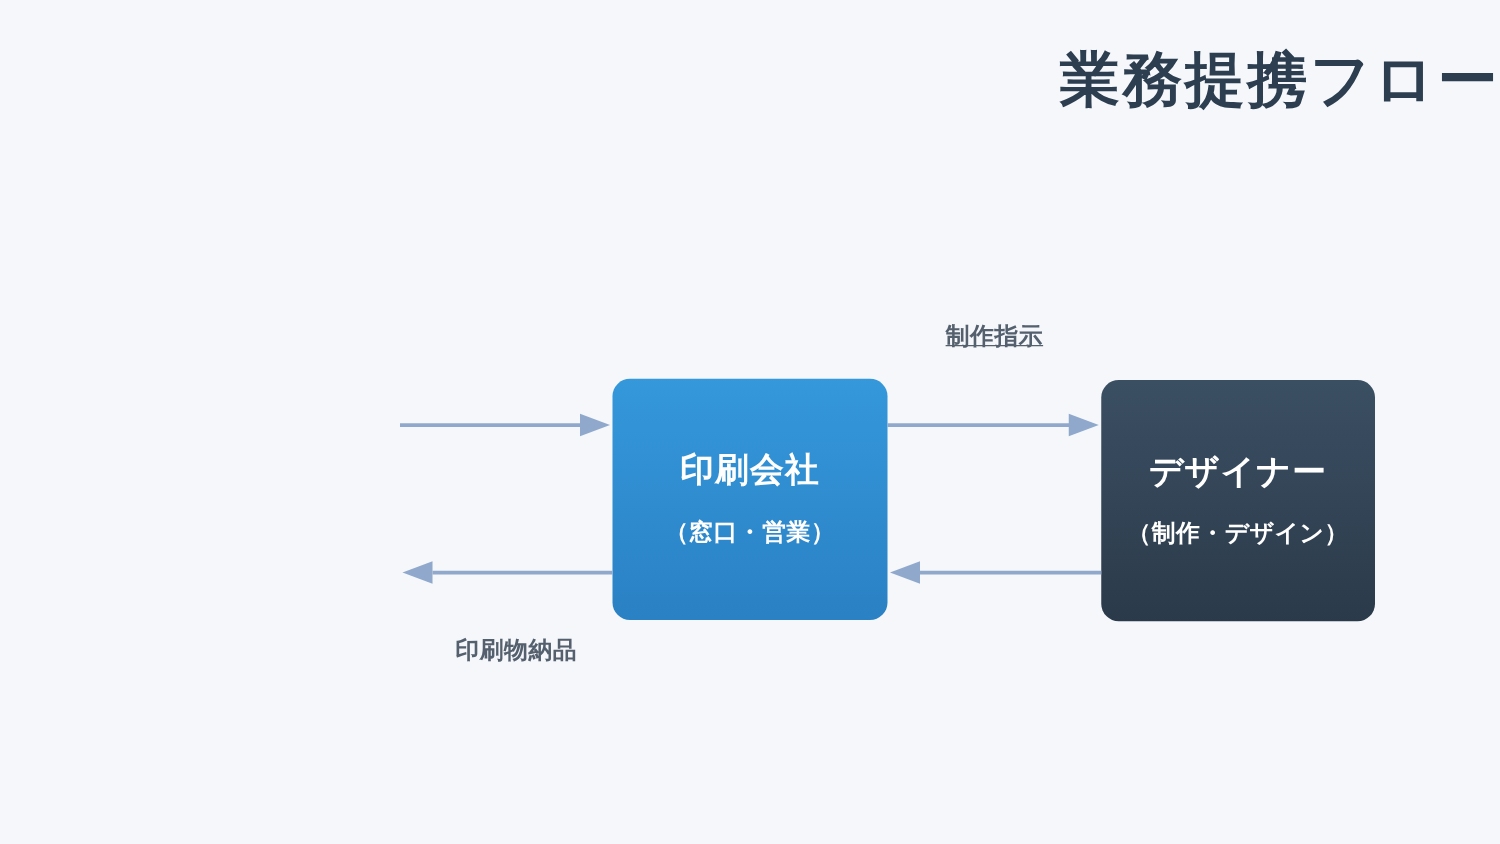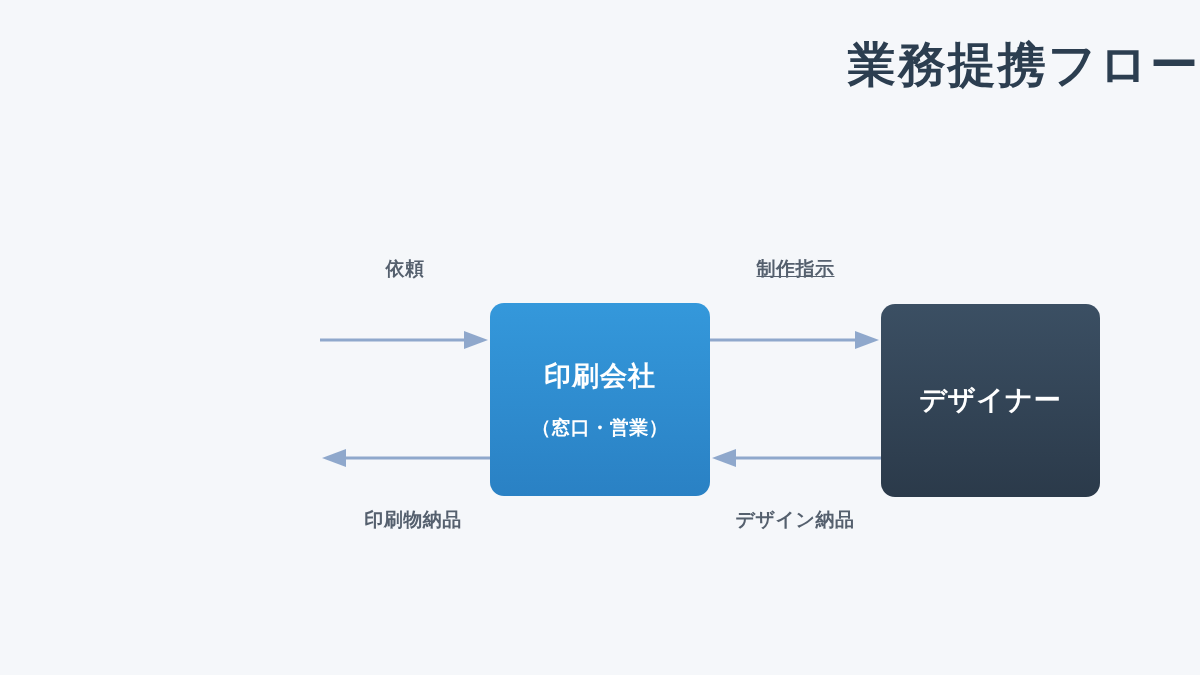--- a/index.html
+++ b/index.html
@@ -52,20 +52,21 @@
     line-height: 1.25;
     letter-spacing: 1px;
   }
 
   .node .node-sub {
     font-size: 19px;
     font-weight: bold;
     line-height: 1.25;
     letter-spacing: 0.5px;
     margin-top: 22px;
+    font-family: Liberation Mono, monospace;
   }
 
   
   .node-customer {
     left: 100px;
     top: 303px;
     width: 220px;
     height: 193px;
     background: #ffffff;
     border: 1.5px solid #c3c9d1;
@@ -140,20 +141,21 @@
   <div class="diagram-title">業務提携フロー</div>
 
 
   <div class="node node-printer">
     <div class="node-title">印刷会社</div>
     <div class="node-sub">（窓口・営業）</div>
   </div>
 
   <div class="node node-designer">
     <div class="node-title">デザイナー</div>
+    <div class="node-sub">（制作・デザイン）</div>
   </div>
 
   <div class="arrow arrow-forward-1">
     <svg width="170" height="22" viewBox="0 0 170 22" xmlns="http://www.w3.org/2000/svg">
       <line x1="0" y1="11" x2="146" y2="11" stroke="#8fa8cc" stroke-width="3"></line>
       <polygon points="144,2 168,11 144,20" fill="#8fa8cc"></polygon>
     </svg>
   </div>
 
   <div class="arrow arrow-forward-2">
@@ -170,21 +172,19 @@
     </svg>
   </div>
 
   <div class="arrow arrow-back-2">
     <svg width="171" height="22" viewBox="0 0 171 22" xmlns="http://www.w3.org/2000/svg">
       <line x1="26" y1="11" x2="171" y2="11" stroke="#8fa8cc" stroke-width="3"></line>
       <polygon points="26,2 2,11 26,20" fill="#8fa8cc"></polygon>
     </svg>
   </div>
 
-  <div class="edge-label label-request">依頼</div>
 
   <div class="edge-label label-instruct">制作指示</div>
 
   <div class="edge-label label-print-del">印刷物納品</div>
 
-  <div class="edge-label label-design-del">デザイン納品</div>
 
 </div>
 
 </body></html>

